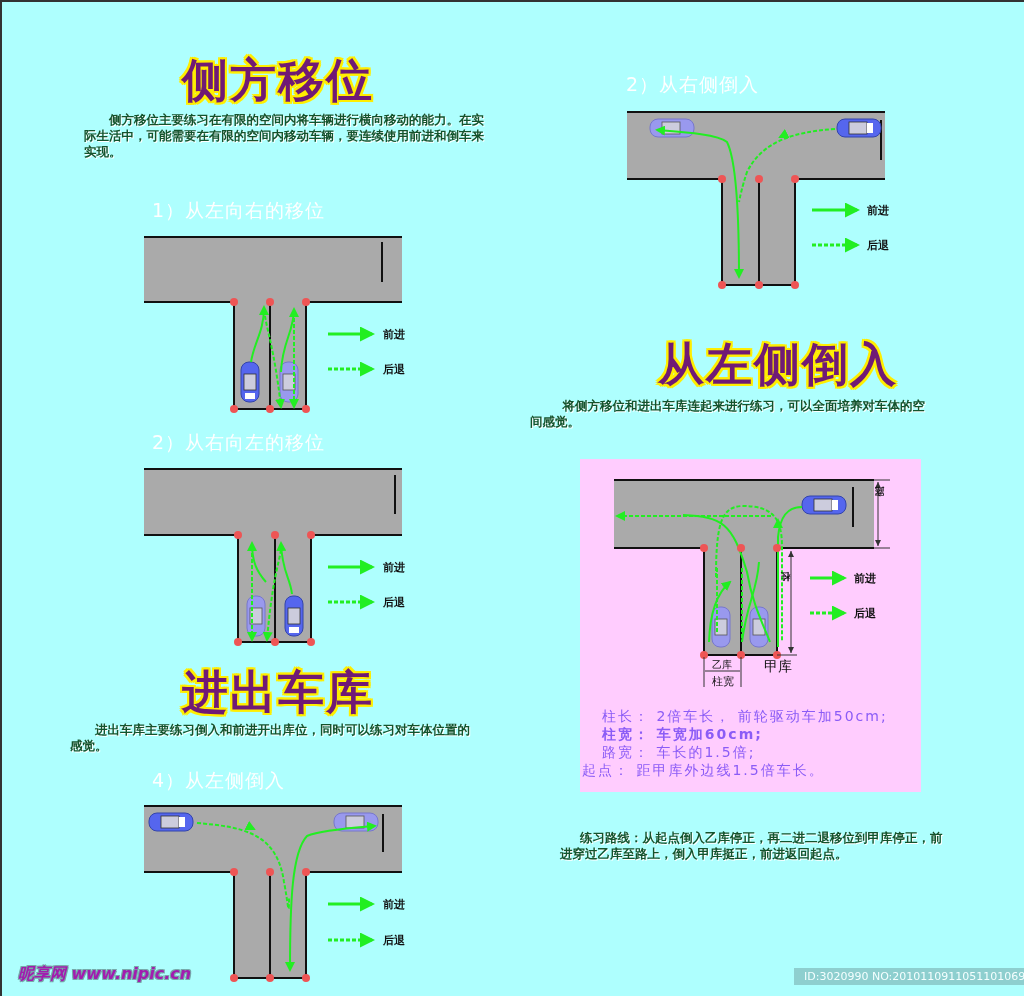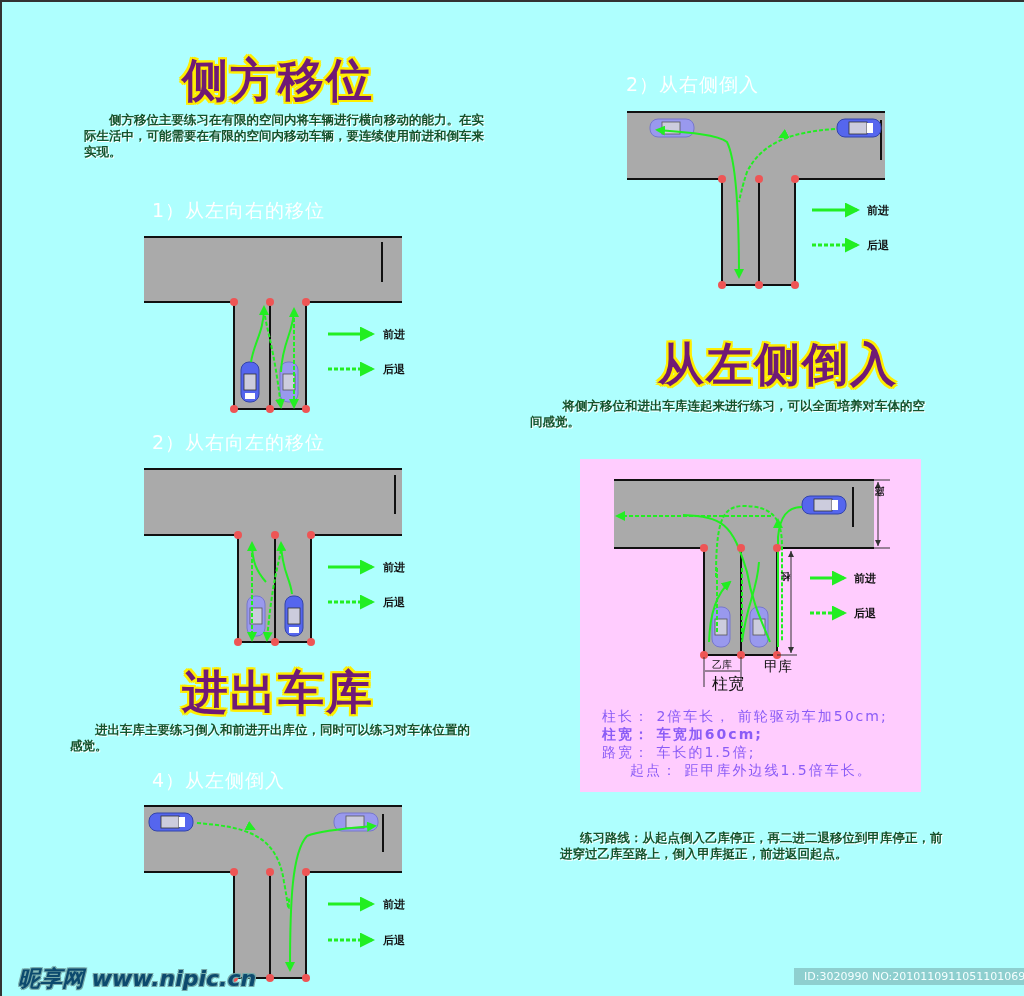--- a/index.html
+++ b/index.html
@@ -20,21 +20,21 @@
     position: absolute; font-size: 12.5px; font-weight: bold; color: #14532d; line-height: 16px;
     text-shadow: 1px 1px 0 #fff;
   }
   .sub-title {
     position: absolute; font-size: 19px; color: #ffffff; letter-spacing: 1px; white-space: nowrap;
   }
   .legend-text { position: absolute; font-size: 11px; font-weight: bold; color: #111; white-space: nowrap; }
   svg { position: absolute; overflow: visible; }
   .pink-panel { position: absolute; background: #ffccfe; }
   .spec { position: absolute; font-size: 14px; color: #8b5cf6; line-height: 18px; letter-spacing: 2px; white-space: nowrap; }
-  .watermark { position: absolute; font-size: 22px; font-weight: bold; font-style: italic; color: #0c4a6e; white-space: nowrap;
+  .watermark { position: absolute; font-size: 16px; font-weight: bold; font-style: italic; color: #a21caf; white-space: nowrap;
     text-shadow: 1px 1px 0 #7aa, -1px -1px 0 #7aa, 1px -1px 0 #7aa, -1px 1px 0 #7aa; }
   .idbar { position: absolute; background: #8ecfcf; color: #f4ffff; font-size: 11px; padding: 2px 10px; white-space: nowrap; }
 </style>
 </head>
 <body>
 
 <svg width="0" height="0" style="position:absolute">
   <defs>
     <marker id="ah" viewBox="0 0 10 10" refX="8" refY="5" markerWidth="5" markerHeight="5" orient="auto-start-reverse">
       <path d="M0,0 L10,5 L0,10 z" fill="#22ee22"></path>
@@ -235,24 +235,24 @@
     <line x1="703" y1="669" x2="738" y2="669" stroke="#333" stroke-width="1"></line>
     <line x1="808" y1="576" x2="842" y2="576" stroke="#22ee22" stroke-width="3" marker-end="url(#ah)"></line>
     <line x1="808" y1="611" x2="842" y2="611" stroke="#22ee22" stroke-width="3" stroke-dasharray="4,2" marker-end="url(#ah)"></line>
   </svg>
   <div class="legend-text" style="left:852px; top:569px;">前进</div>
   <div class="legend-text" style="left:852px; top:604px;">后退</div>
   <div class="legend-text" style="left:871px; top:503px; writing-mode:vertical-rl; font-size:10px; font-weight:normal; transform:rotate(180deg);">路宽</div>
   <div class="legend-text" style="left:777px; top:588px; writing-mode:vertical-rl; font-size:10px; font-weight:normal; transform:rotate(180deg);">柱长</div>
   <div class="legend-text" style="left:710px; top:656px; font-size:10px; font-weight:normal;">乙库</div>
   <div class="legend-text" style="left:748px; top:656px; font-size:14px; font-weight:normal;margin-left:14px;">甲库</div>
-  <div class="legend-text" style="left:710px; top:672px; font-size:16px; font-weight:normal;">柱宽</div>
+  <div class="legend-text" style="left:710px; top:672px; font-size:11px; font-weight:normal;">柱宽</div>
 </div>
 
 <div class="spec" style="left:600px; top:705px;">柱长： 2倍车长， 前轮驱动车加50cm;</div>
 <div class="spec" style="left:600px; top:723px;font-weight:bold;">柱宽： 车宽加60cm;</div>
 <div class="spec" style="left:600px; top:741px;">路宽： 车长的1.5倍;</div>
-<div class="spec" style="left:628px; top:759px;">起点： 距甲库外边线1.5倍车长。</div>
+<div class="spec" style="left:580px; top:759px;">起点： 距甲库外边线1.5倍车长。</div>
 
 <div class="para" style="left:558px; top:828px; width:390px; text-indent:1.6em;">练习路线：从起点倒入乙库停正，再二进二退移位到甲库停正，前进穿过乙库至路上，倒入甲库挺正，前进返回起点。</div>
 
 <div class="watermark" style="left:16px; top:962px;">昵享网 www.nipic.cn</div>
 <div class="idbar" style="left:792px; top:966px;">ID:3020990 NO:20101109110511010691</div>
 
 </body></html>

